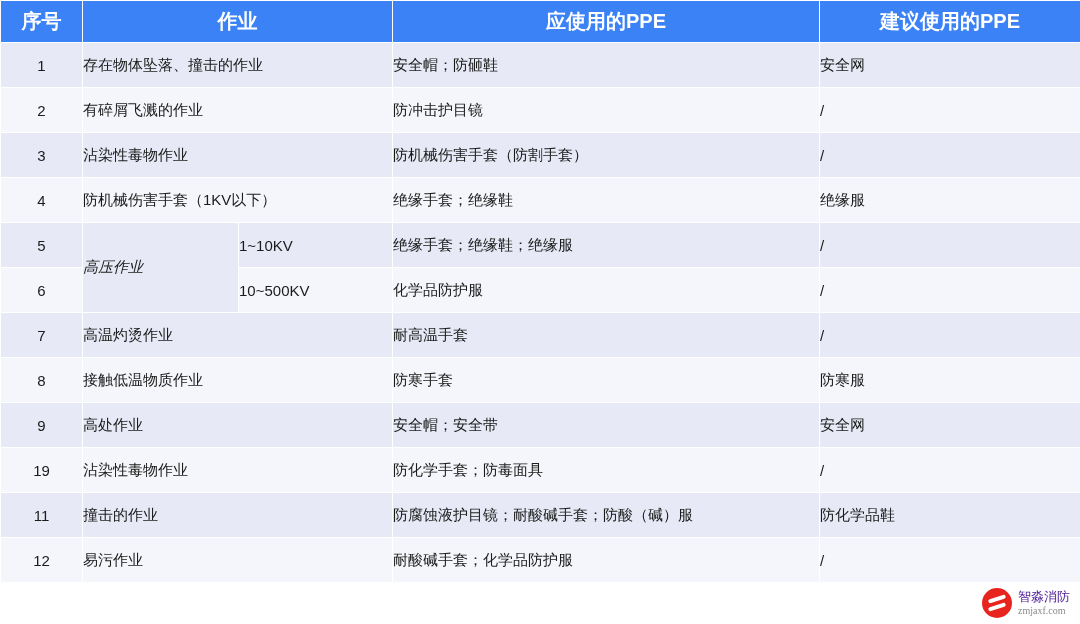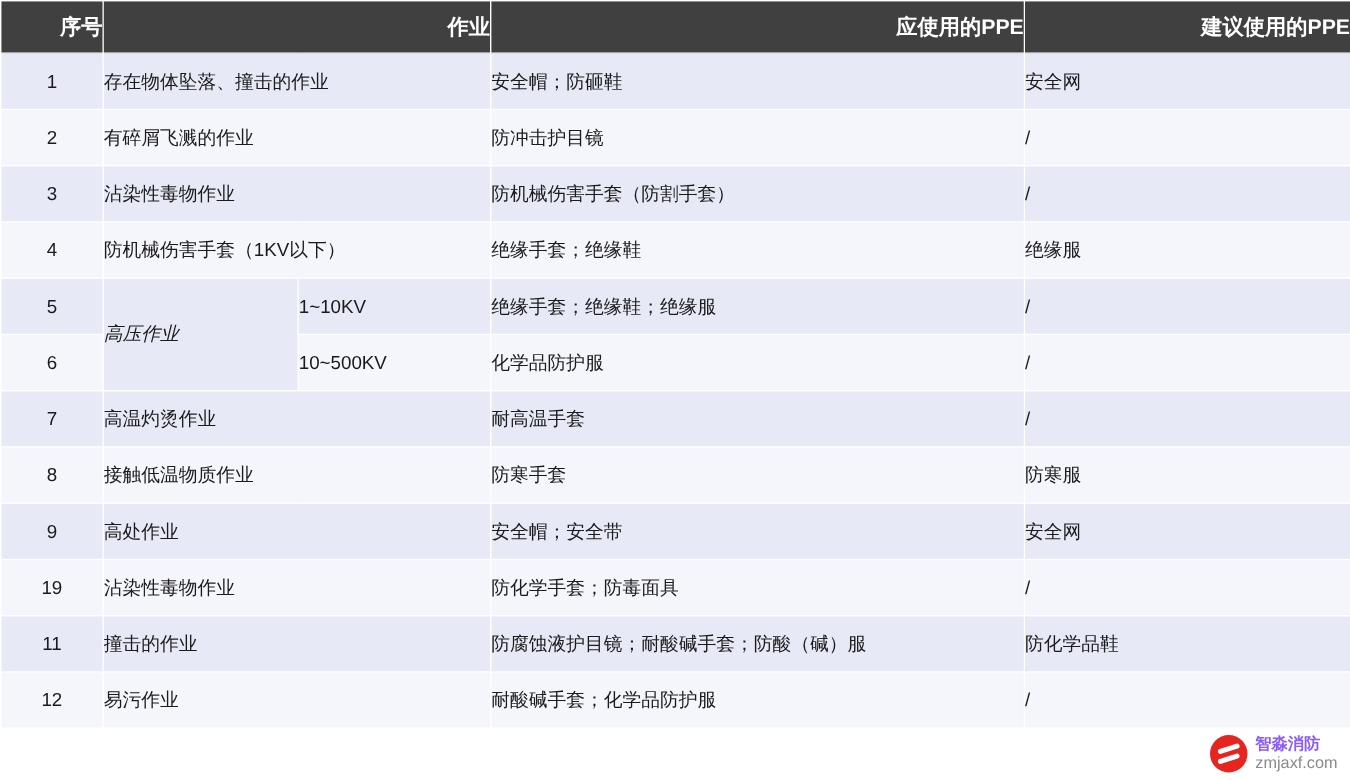--- a/index.html
+++ b/index.html
@@ -18,26 +18,26 @@
     border-collapse: collapse;
     width: 1080px;
     table-layout: fixed;
   }
   table.ppe-table th,
   table.ppe-table td {
     border: 1px solid #ffffff;
     padding: 0;
   }
   thead th {
-    background: #404040;
+    background: #3b82f6;
     color: #ffffff;
-    font-size: 17px;
+    font-size: 20px;
     font-weight: bold;
     height: 41px;
-    text-align: right;
+    text-align: center;
     vertical-align: middle;
   }
   tbody td {
     height: 44px;
     font-size: 15px;
     color: #1b1b1b;
     vertical-align: middle;
   }
   td.c-no {
     text-align: center;
@@ -93,26 +93,27 @@
     height: 4px;
     background: #ffffff;
     border-radius: 2px;
     transform: rotate(-18deg);
   }
   .wm-text {
     line-height: 1.15;
   }
   .wm-name {
     font-size: 13px;
-    color: #8b5cf6;
-    font-weight: bold;
+    color: #4c1d95;
+    font-weight: normal;
   }
   .wm-url {
-    font-size: 13px;
+    font-size: 10px;
     color: #8a8a8a;
+    font-family: Liberation Serif, serif;
   }
 </style>
 </head>
 <body>
 
 <table class="ppe-table">
   <colgroup>
     <col style="width:82px">
     <col style="width:156px">
     <col style="width:154px">

